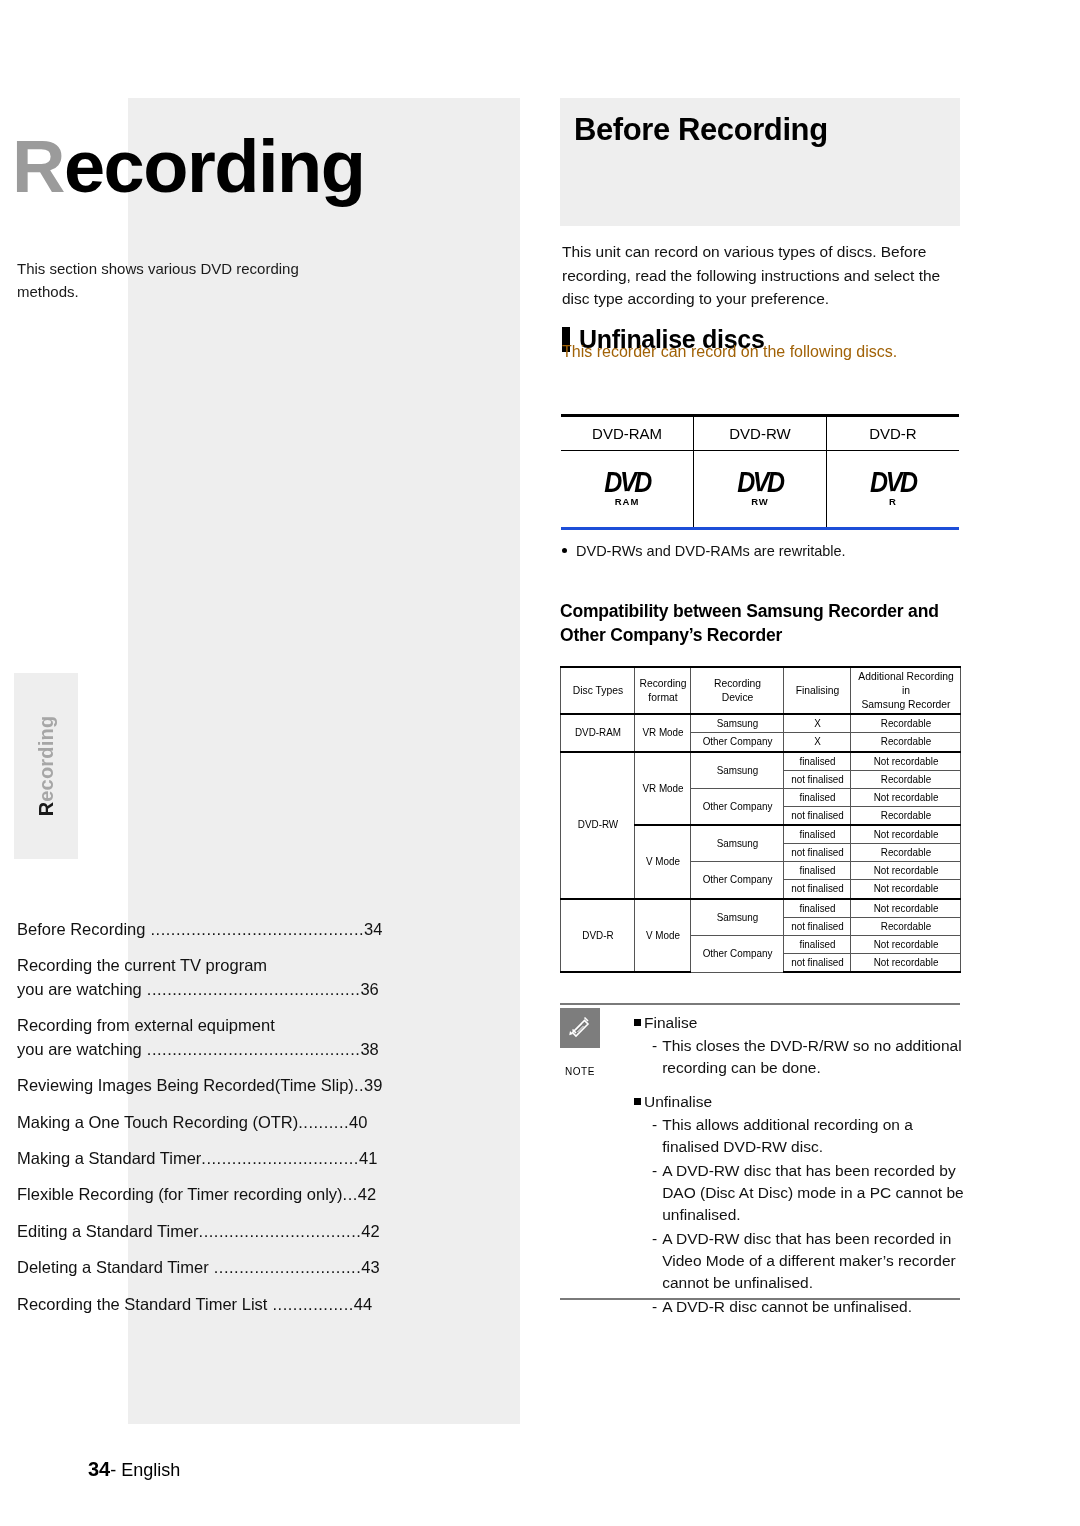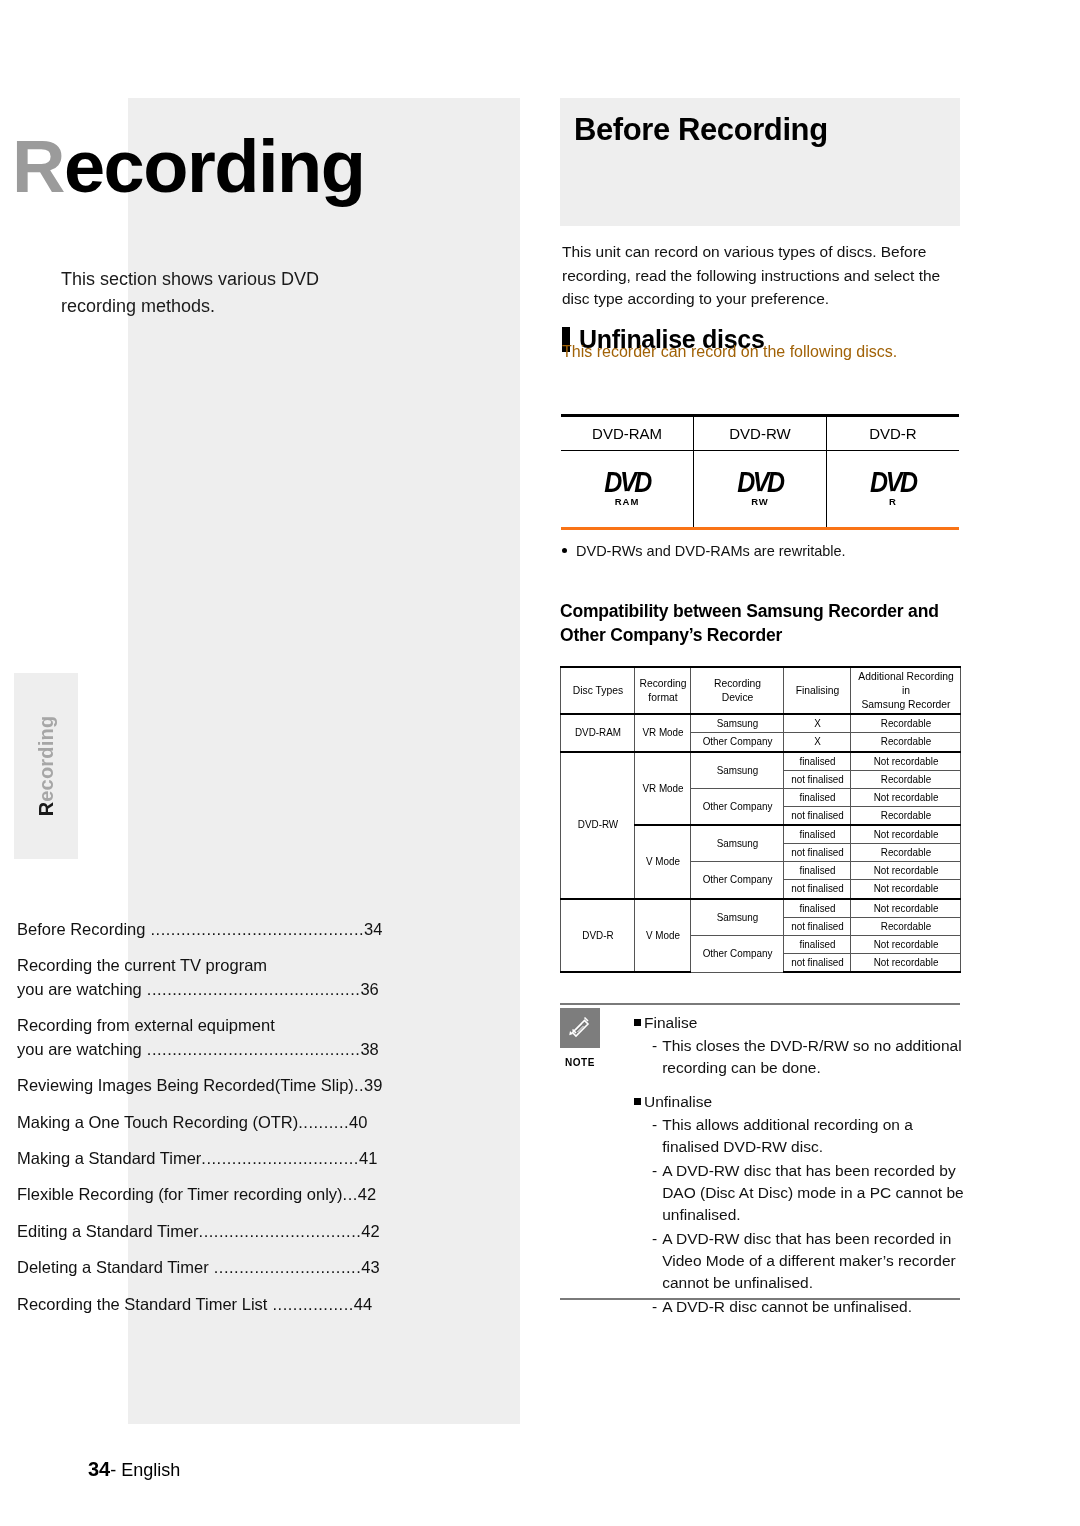--- a/index.html
+++ b/index.html
@@ -53,26 +53,25 @@
     font-weight: bold;
     letter-spacing: -1.5px;
     line-height: 1;
     white-space: nowrap;
   }
   .left-title .cap { color: #9b9b9b; }
   .left-title .rest { color: #000; }
   .left-intro {
     position: absolute;
     left: 17px;
-    top: 266px;
+    top: 258px;
     width: 330px;
-    font-size: 18px;
+    font-size: 15px;
     line-height: 1.5;
     color: #1a1a1a;
-    margin-left: 44px;
   }
   .toc {
     position: absolute;
     left: 17px;
     top: 918px;
     width: 358px;
   }
   .toc-entry {
     font-size: 16.5px;
     line-height: 1.42;
@@ -186,21 +185,21 @@
   .disc-table .hdr-row td {
     border-top: 3px solid #000;
     border-bottom: 1.5px solid #000;
     border-left: 1.5px solid #000;
     font-size: 15px;
     padding: 5px 0 6px;
     height: 22px;
   }
   .disc-table .hdr-row td:first-child { border-left: none; }
   .disc-table .logo-row td {
-    border-bottom: 3px solid #f97316;
+    border-bottom: 3px solid #1d4ed8;
     border-left: 1.5px solid #000;
     height: 68px;
     padding: 4px 0;
     margin-top: 15px;
   }
   .disc-table .logo-row td:first-child { border-left: none; }
 
   
   .dvdlogo {
     display: inline-block;
@@ -339,23 +338,23 @@
     width: 40px;
     height: 40px;
     background: #7d7d7d;
     position: relative;
     display: block;
   }
   .note-icon .sq svg { position: absolute; left: 7px; top: 7px; }
   .note-icon .cap {
     display: block;
     font-size: 10px;
-    font-weight: bold;
+    font-weight: normal;
     letter-spacing: 0.5px;
-    margin-top: 9px;
+    margin-top: 18px;
     color: #000;
   }
   .note-body {
     position: absolute;
     left: 634px;
     top: 1012px;
     width: 330px;
   }
   .note-item { margin-bottom: 12px; }
   .note-item:last-child { margin-bottom: 16px; }

